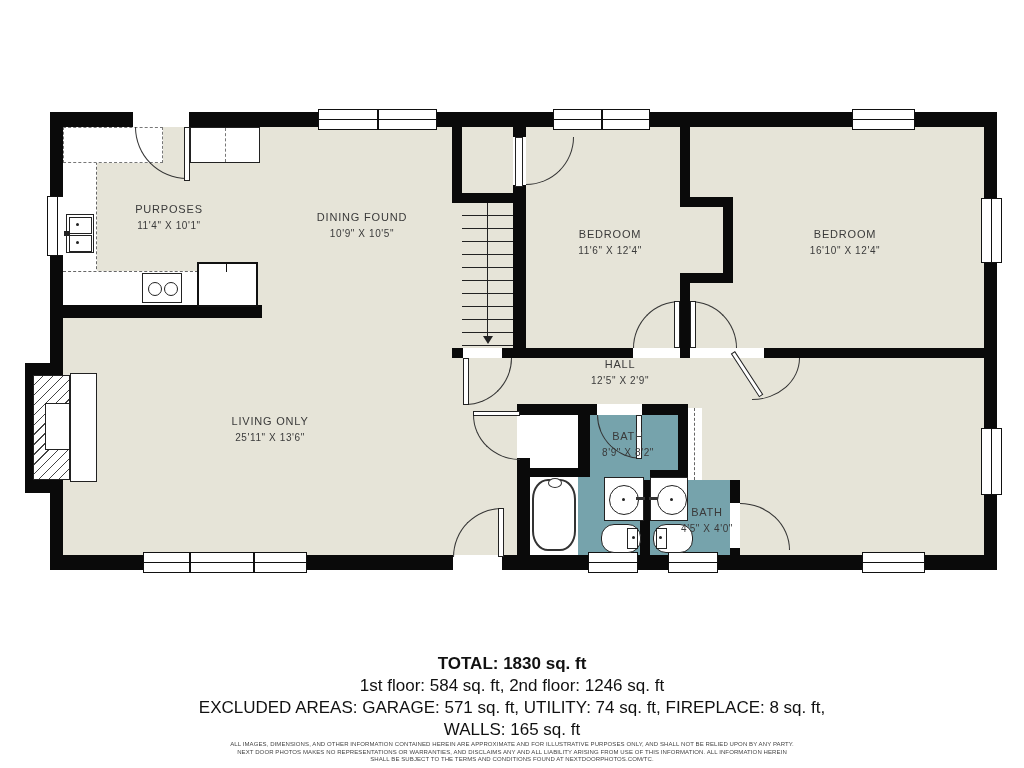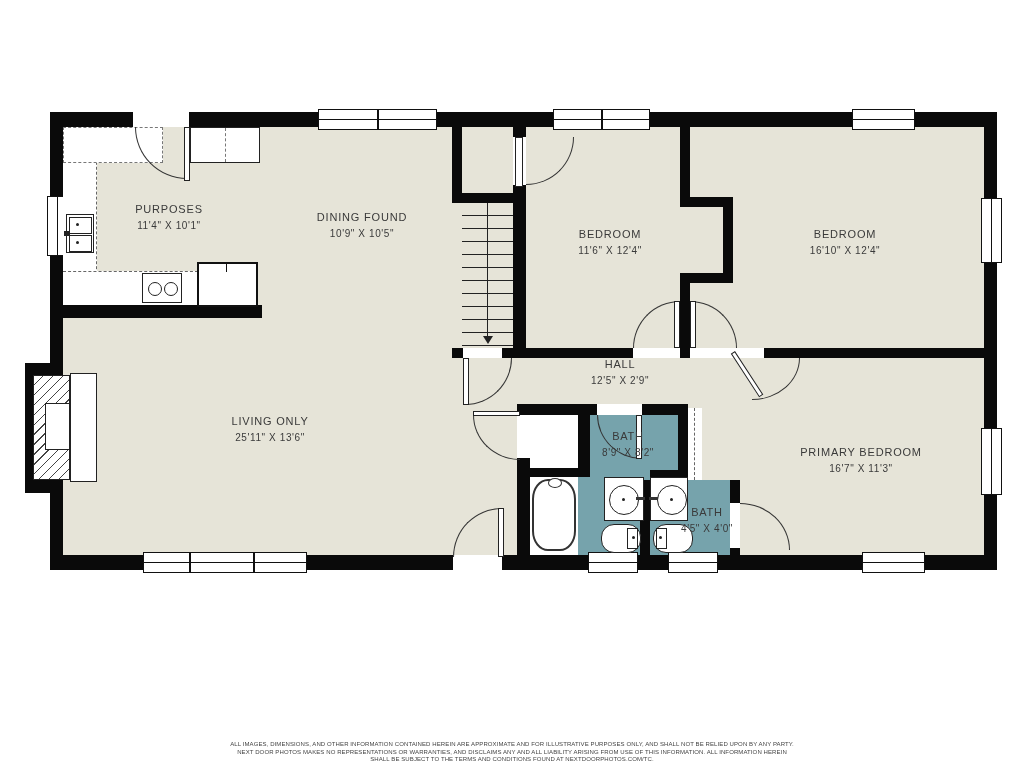--- a/index.html
+++ b/index.html
@@ -221,24 +221,26 @@
     <div class="rdims">25'11" X 13'6"</div>
   </div>
   <div class="room-label" style="left:628px;top:427px">
     <div class="rname">BATH</div>
     <div class="rdims">8'9" X 8'2"</div>
   </div>
   <div class="room-label" style="left:707px;top:503px">
     <div class="rname">BATH</div>
     <div class="rdims">4'5" X 4'0"</div>
   </div>
-  <div class="room-label" style="left:861px;top:443px">
-    <div class="rname">PRIMARY BEDROOM</div>
-    <div class="rdims">16'7" X 11'3"</div>
-  </div>
-
+
+  <div id="summary">
+    <div class="tot">TOTAL: 1830 sq. ft</div>
+    <div>1st floor: 584 sq. ft, 2nd floor: 1246 sq. ft</div>
+    <div>EXCLUDED AREAS: GARAGE: 571 sq. ft, UTILITY: 74 sq. ft, FIREPLACE: 8 sq. ft,</div>
+    <div>WALLS: 165 sq. ft</div>
+  </div>
   <div id="disclaimer">
     <div>ALL IMAGES, DIMENSIONS, AND OTHER INFORMATION CONTAINED HEREIN ARE APPROXIMATE AND FOR ILLUSTRATIVE PURPOSES ONLY, AND SHALL NOT BE RELIED UPON BY ANY PARTY.</div>
     <div>NEXT DOOR PHOTOS MAKES NO REPRESENTATIONS OR WARRANTIES, AND DISCLAIMS ANY AND ALL LIABILITY ARISING FROM USE OF THIS INFORMATION. ALL INFORMATION HEREIN</div>
     <div>SHALL BE SUBJECT TO THE TERMS AND CONDITIONS FOUND AT NEXTDOORPHOTOS.COM/TC.</div>
   </div>
 
 </div>
 
 </body></html>

